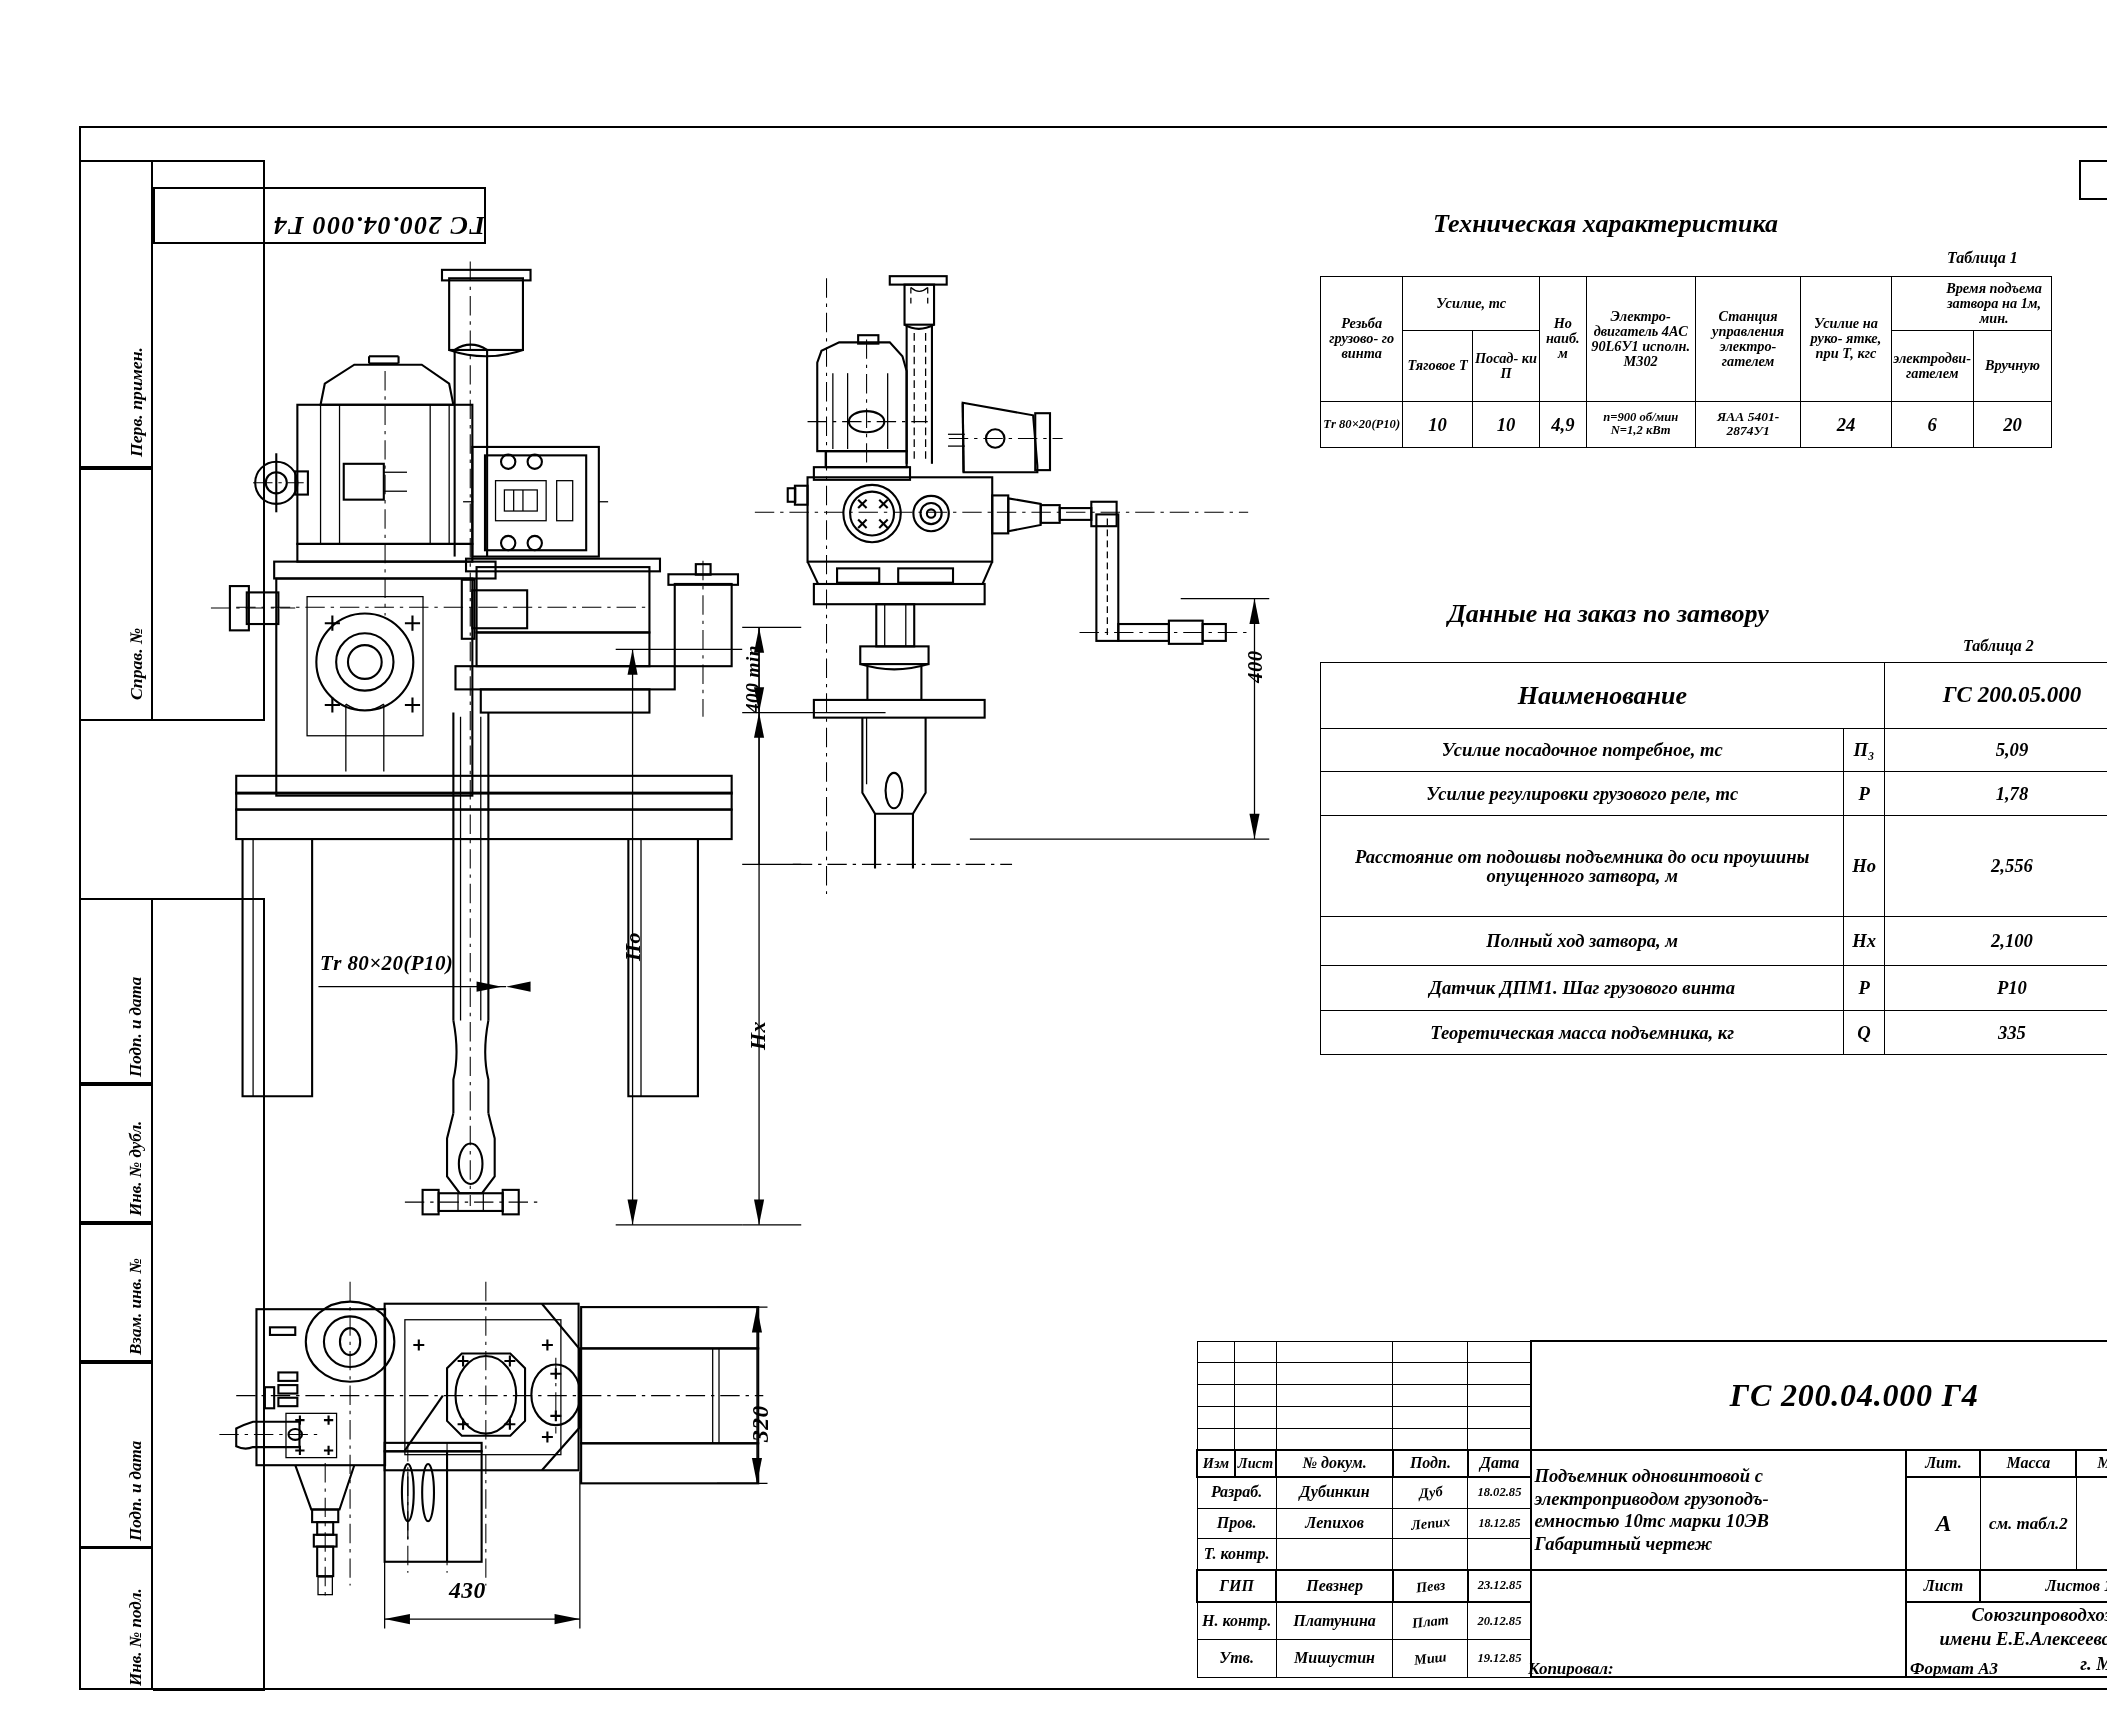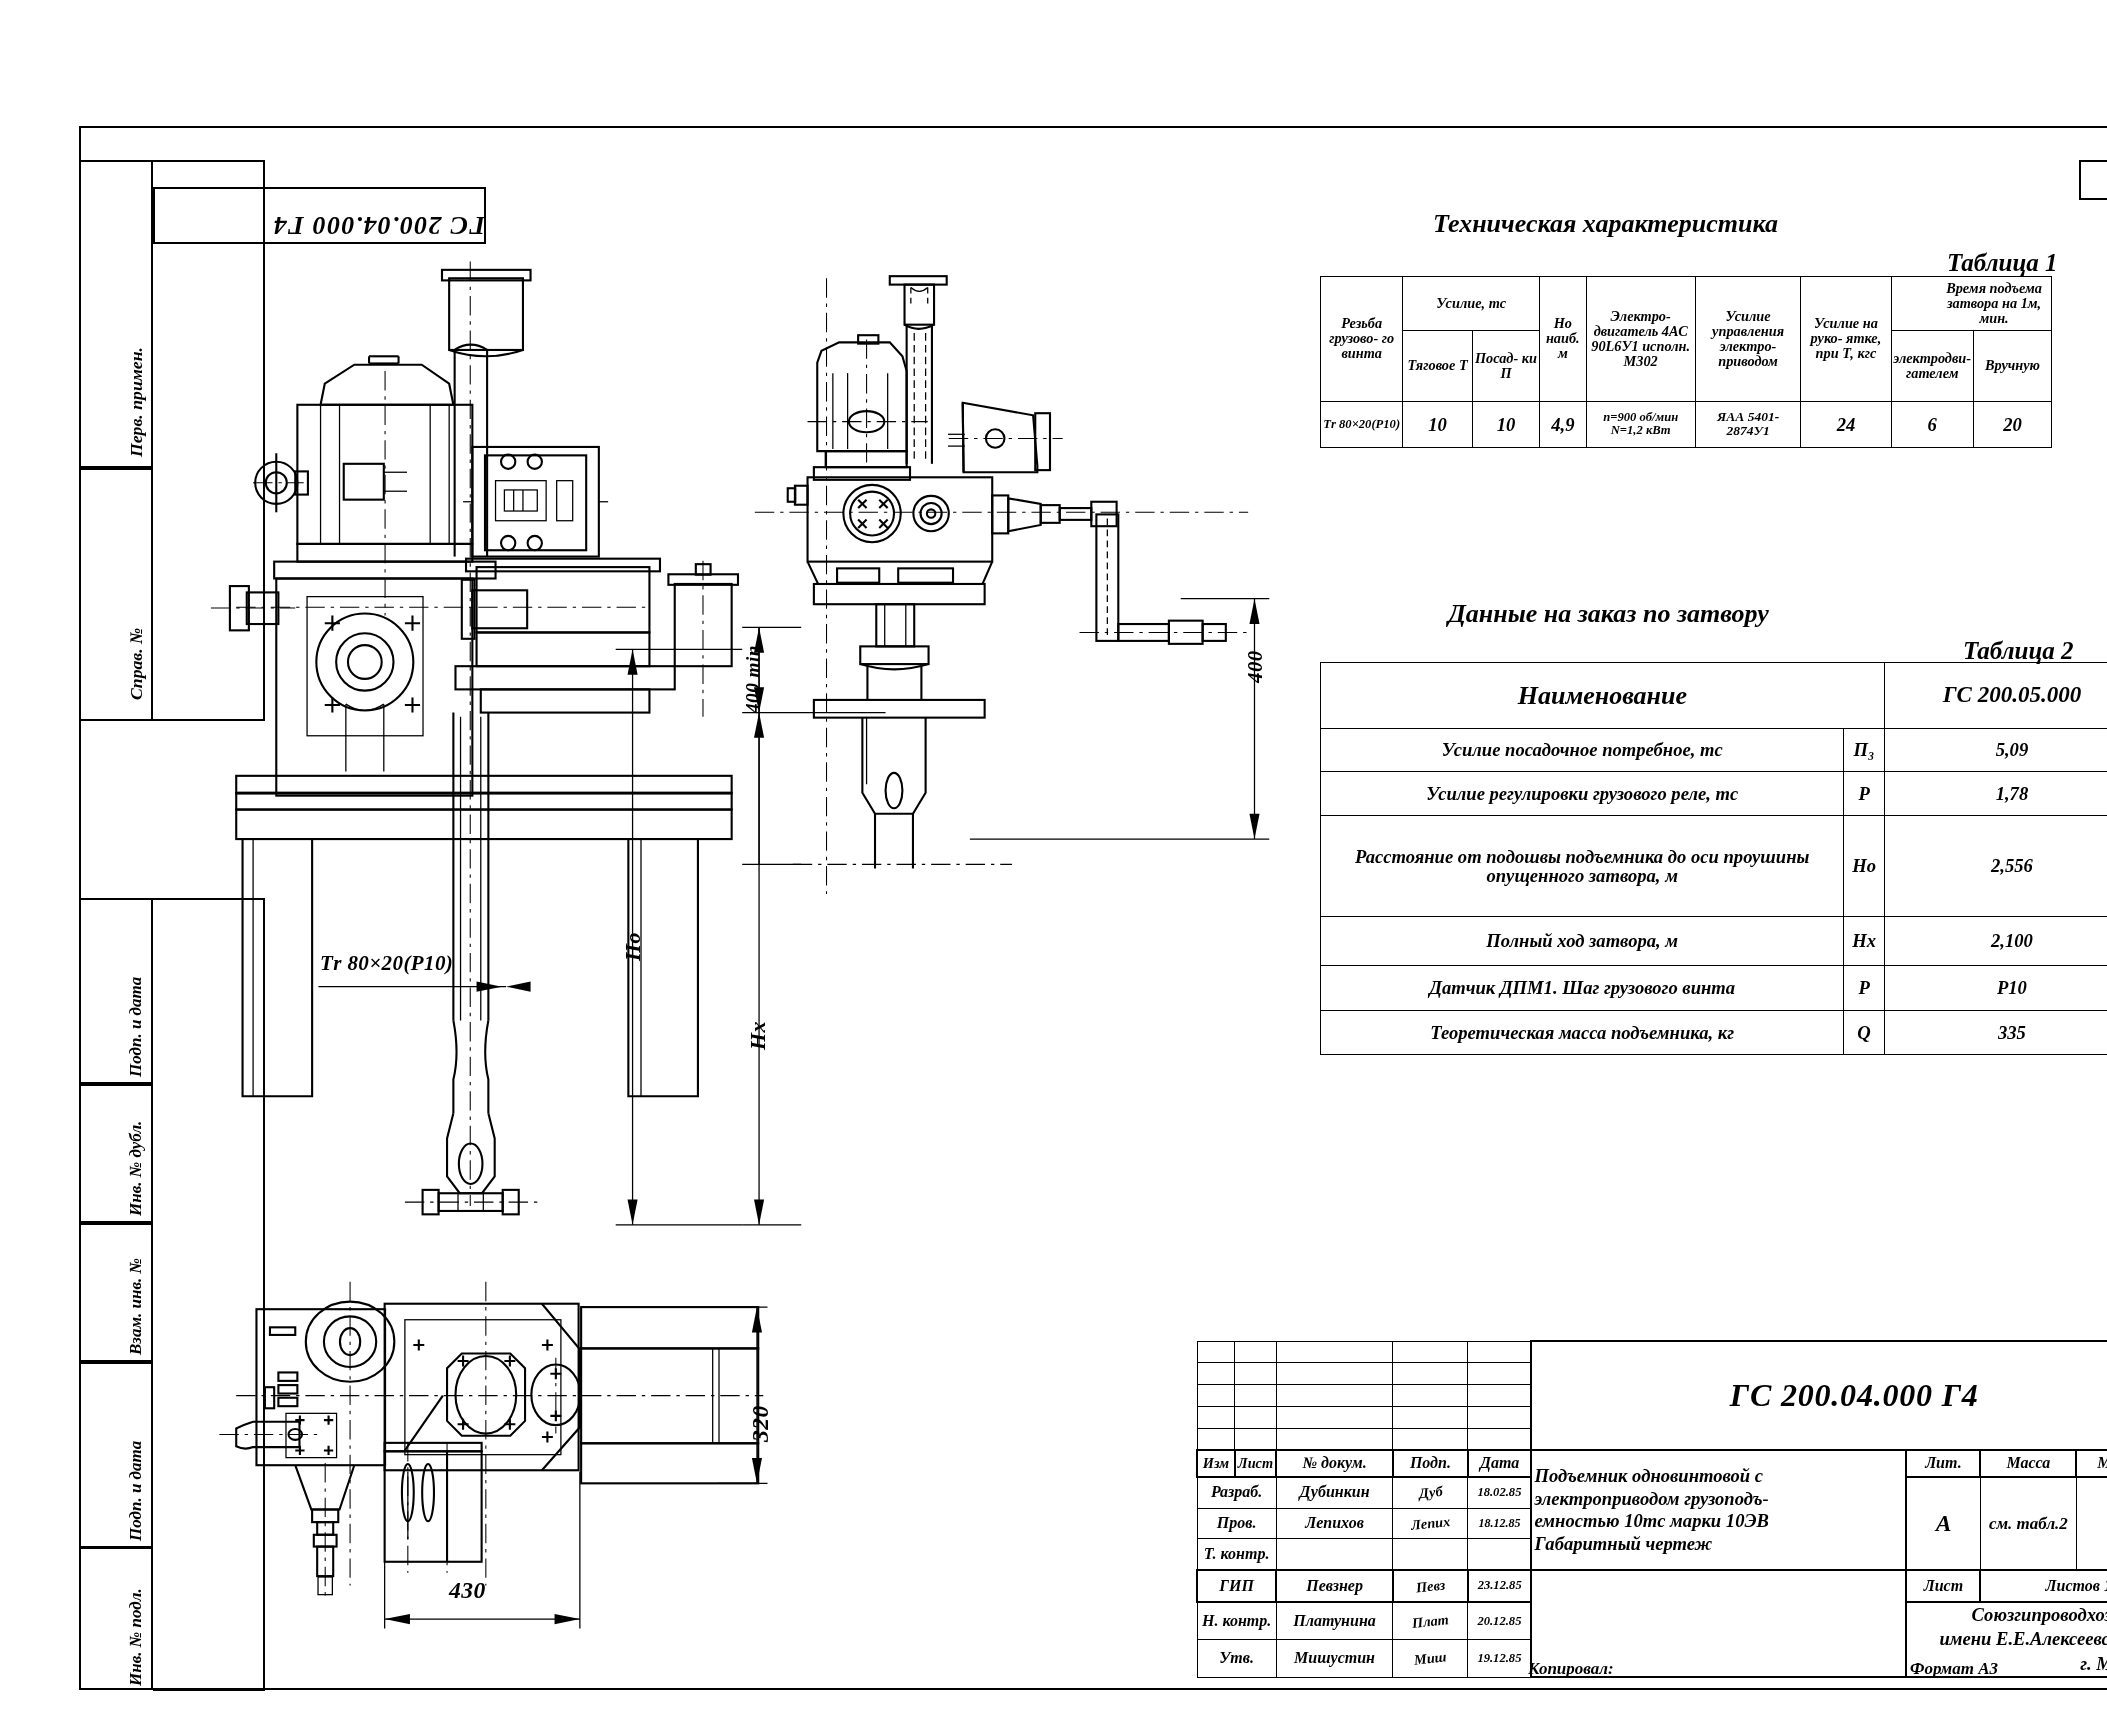--- a/index.html
+++ b/index.html
@@ -25,21 +25,21 @@
   
   table.draw{border-collapse:collapse;position:absolute;}
   table.draw td,table.draw th{border:1.3px solid #000;font-style:italic;font-weight:700;
         font-family:"Liberation Serif",serif;text-align:center;vertical-align:middle;
         padding:0.8px 1.7px;line-height:1.05;}
 
   .t1 td,.t1 th{font-size:14.3px;}
   .t2 td,.t2 th{font-size:18.6px;}
 
   .hdr-title{font-size:26px;font-style:italic;font-weight:700;position:absolute;white-space:nowrap;}
-  .tbl-cap{font-size:25px;font-style:italic;font-weight:700;position:absolute;white-space:nowrap;}
+  .tbl-cap{font-size:16px;font-style:italic;font-weight:700;position:absolute;white-space:nowrap;}
 
   
   table.stamp{border-collapse:collapse;position:absolute;left:1196px;top:1340px;}
   table.stamp td{border:1.3px solid #000;font-style:italic;font-weight:700;
       font-family:"Liberation Serif",serif;font-size:16px;padding:0.4px 2.1px;line-height:1.05;
       vertical-align:middle;}
   .hvy{border-width:2.1px !important;}
   .c{text-align:center;}
   .l{text-align:left;}
   .big{font-size:32px;letter-spacing:0.8px;}
@@ -435,21 +435,21 @@
   <div class="hdr-title" style="left:1433px;top:209px;">Техническая характеристика</div>
   <div class="tbl-cap" style="left:1947px;top:249px;">Таблица 1</div>
 
   <table class="draw t1" style="left:1320px;top:276px;">
     <tbody>
         <tr>
       <td rowspan="2" style="width:78px;height:122px;">Резьба грузово- го винта</td>
       <td colspan="2" style="height:51px;">Усилие, тс</td>
       <td rowspan="2" style="width:42px;">Но наиб. м</td>
       <td rowspan="2" style="width:105px;margin-top:10px;">Электро- двигатель 4АС 90L6У1 исполн. М302</td>
-      <td rowspan="2" style="width:101px;">Усилие управления электро- приводом</td>
+      <td rowspan="2" style="width:101px;">Станция управления электро- гателем</td>
       <td rowspan="2" style="width:86px;">Усилие на руко- ятке, при Т, кгс</td>
       <td colspan="2" style="height:51px;padding-left:47px;">Время подъема затвора на 1м, мин.</td>
     </tr>
     <tr>
       <td style="width:65px;">Тяговое Т</td>
       <td style="width:63px;margin-left:12px;">Посад- ки П</td>
       <td style="width:76px;">электродви- гателем</td>
       <td style="width:74px;">Вручную</td>
     </tr>
     <tr>

